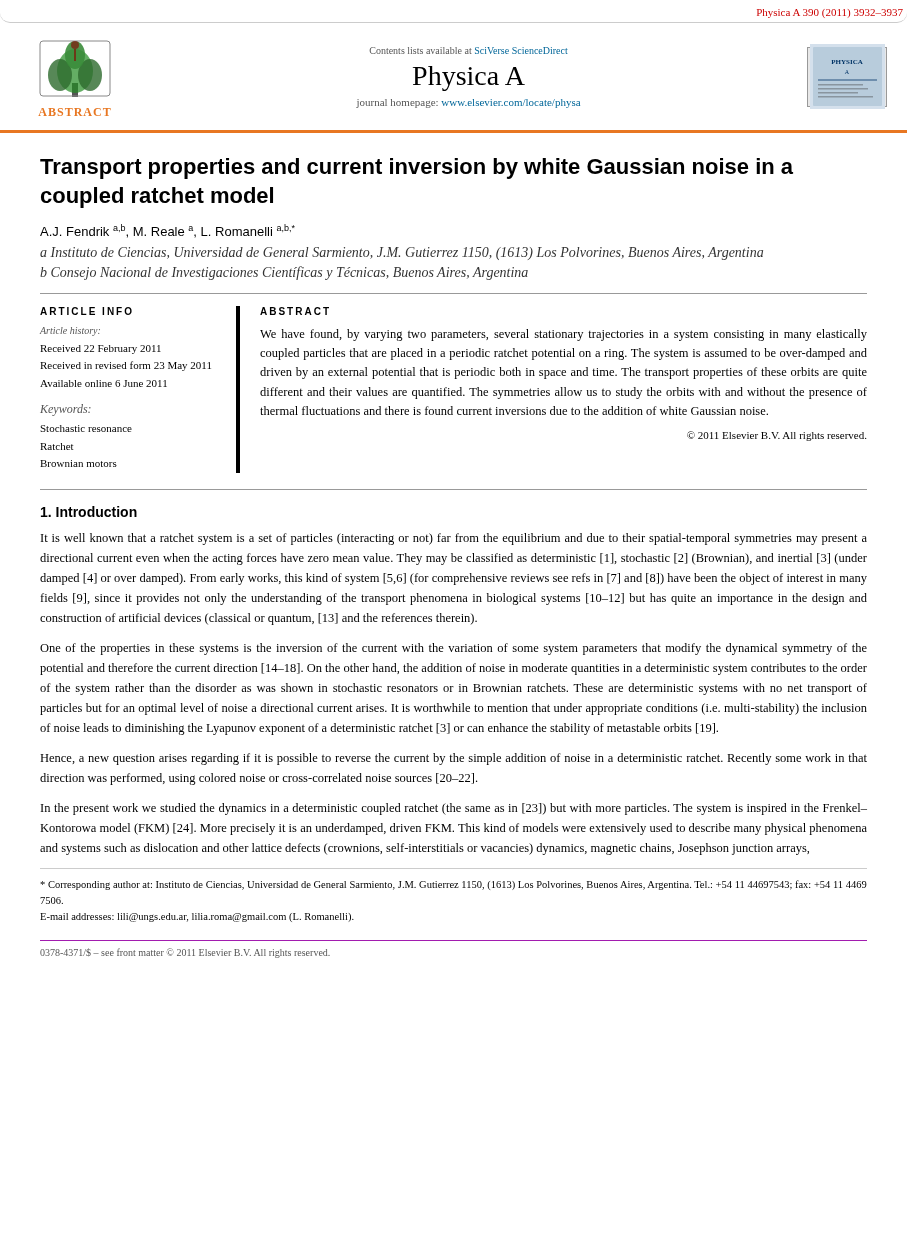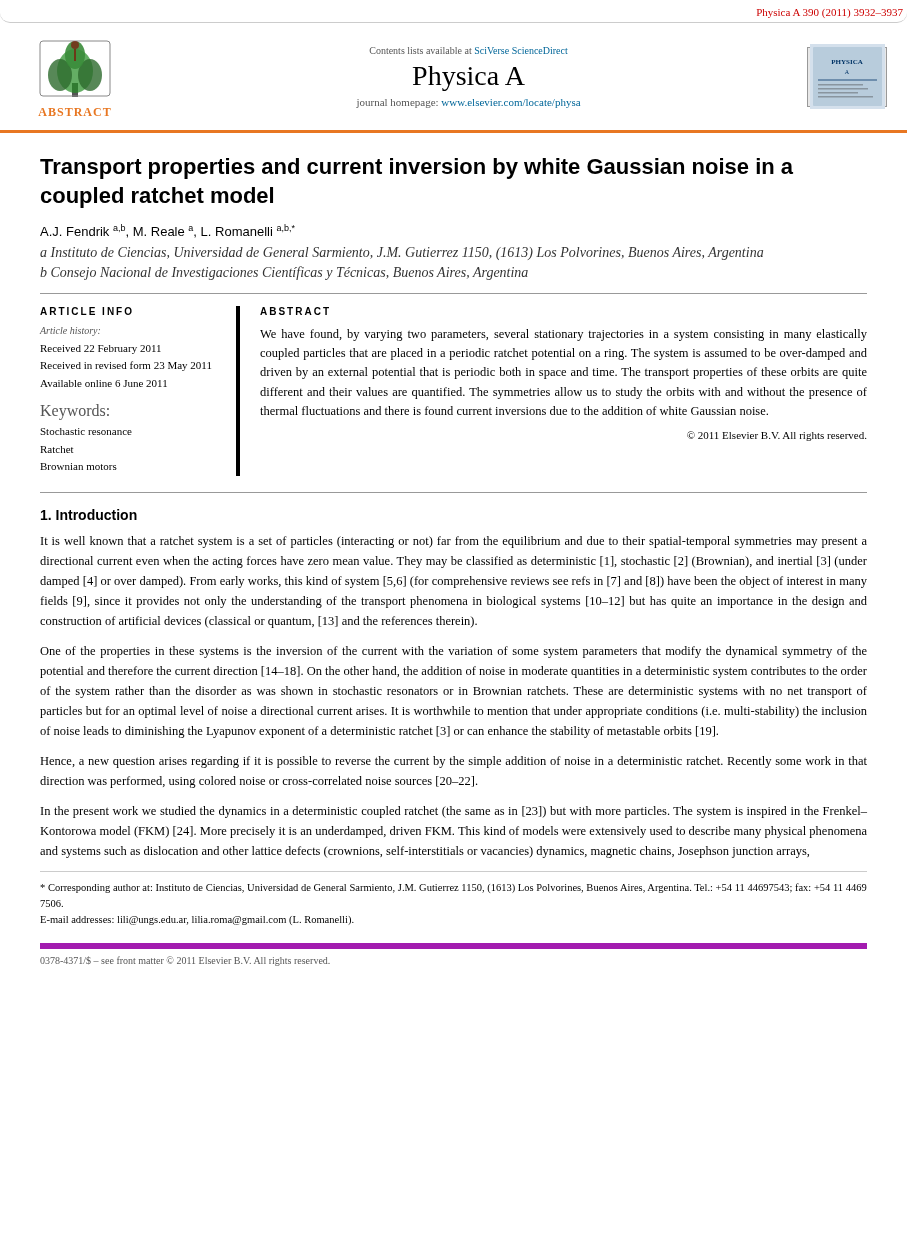--- a/index.html
+++ b/index.html
@@ -162,21 +162,22 @@
       color: #555;
       margin-bottom: 4px;
     }
     .info-date {
       font-size: 11px;
       color: #000;
       line-height: 1.6;
     }
 
     .keywords-label {
-      font-size: 16px;
+      font-size: 12px;
+      font-style: italic;
       color: #555;
       margin-top: 10px;
       margin-bottom: 3px;
     }
     .keyword-item {
       font-size: 11px;
       line-height: 1.6;
     }
 
     
@@ -217,21 +218,21 @@
       font-size: 10.5px;
       line-height: 1.5;
       color: #000;
     }
 
     
     .bottom-bar {
       margin-top: 16px;
       font-size: 10px;
       color: #555;
-      border-top: 6px solid #a21caf;
+      border-top: 1px solid #a21caf;
       padding-top: 6px;
     }
   </style>
 </head>
 <body>
 
 <div class="top-bar">
   <span>Physica A 390 (2011) 3932–3937</span>
 </div>
 

